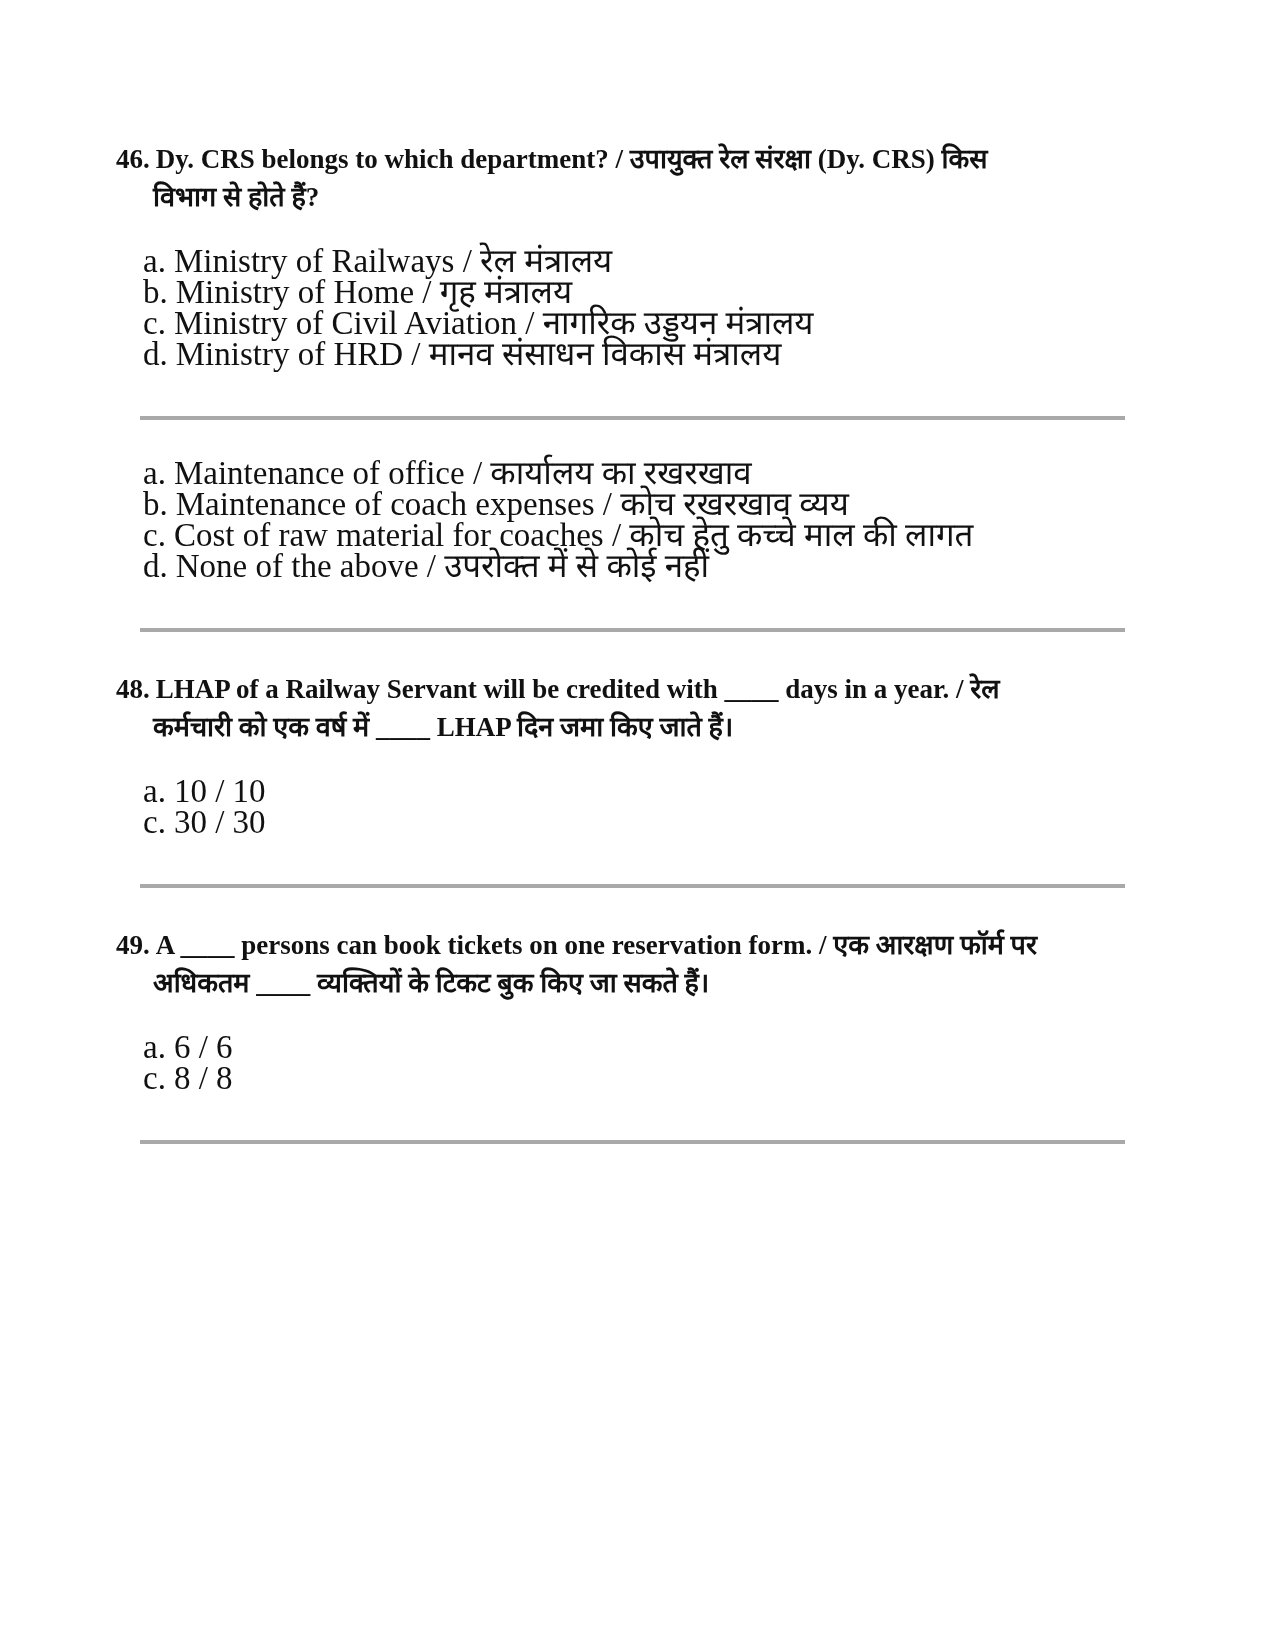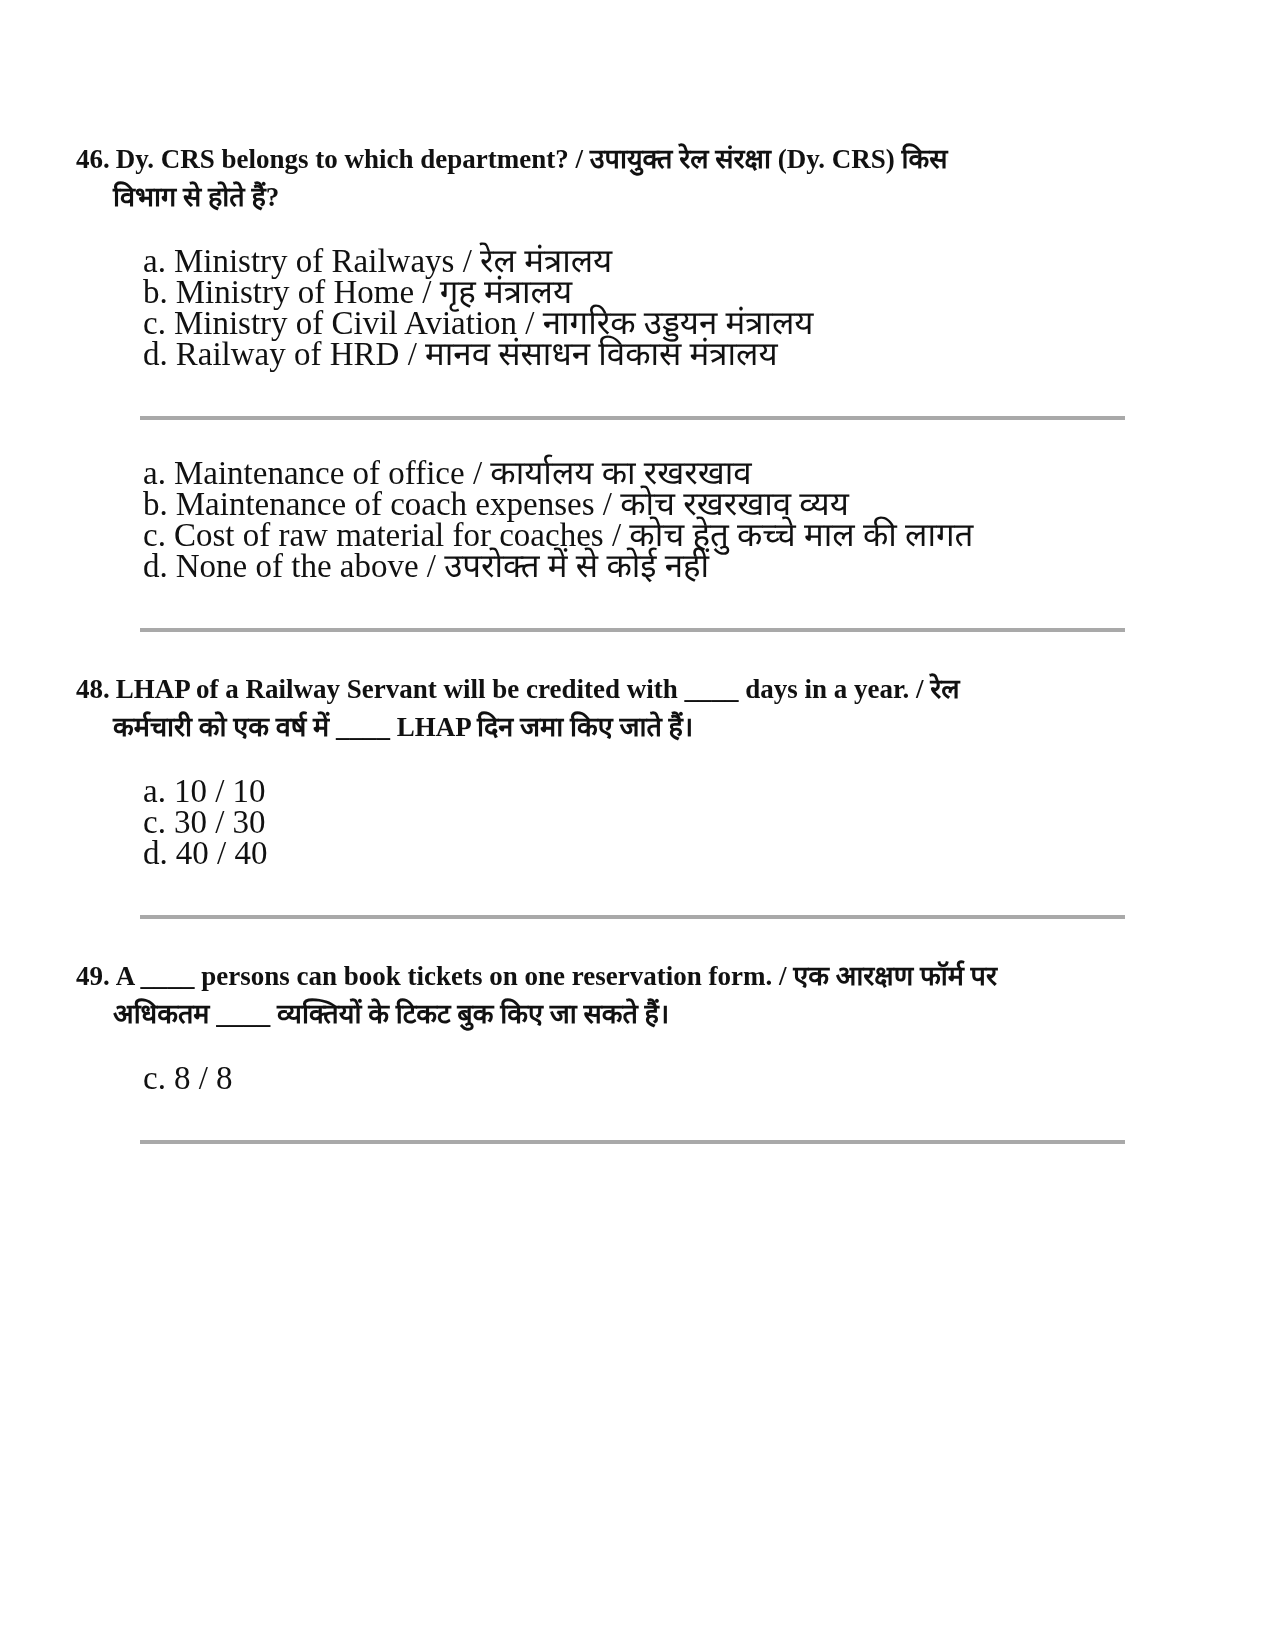--- a/index.html
+++ b/index.html
@@ -16,21 +16,21 @@
     color: var(--text-color, #111111);
     font-family: "Liberation Serif", "DejaVu Serif", serif;
     box-sizing: border-box;
     padding-top: 140px;
     overflow: hidden;
   }
   .question-block {
     margin: 0;
   }
   .question-heading {
-    margin-left: 76px;
+    margin-left: 116px;
     width: 892px;
     font-weight: bold;
     font-size: 27px;
     line-height: 38px;
     padding-left: 37px;
     text-indent: -37px;
   }
   .qnum {
     padding-right: 6px;
   }
@@ -71,21 +71,21 @@
 
   <li class="option">
     <span class="opt-label">b.</span><span class="opt-text">Ministry of Home / गृह मंत्रालय</span>
   </li>
 
   <li class="option">
     <span class="opt-label">c.</span><span class="opt-text">Ministry of Civil Aviation / नागरिक उड्डयन मंत्रालय</span>
   </li>
 
   <li class="option">
-    <span class="opt-label">d.</span><span class="opt-text">Railway of HRD / मानव संसाधन विकास मंत्रालय</span>
+    <span class="opt-label">d.</span><span class="opt-text">Ministry of HRD / मानव संसाधन विकास मंत्रालय</span>
   </li>
 </ul>
     <hr class="divider">
   </section>
 
   <section class="question-block">
     <ul class="options">
   <li class="option">
     <span class="opt-label">a.</span><span class="opt-text">Maintenance of office / कार्यालय का रखरखाव</span>
   </li>
@@ -112,32 +112,32 @@
     <ul class="options">
   <li class="option">
     <span class="opt-label">a.</span><span class="opt-text">10 / 10</span>
   </li>
 
 
   <li class="option">
     <span class="opt-label">c.</span><span class="opt-text">30 / 30</span>
   </li>
 
-  <li class="option">
-    <span class="opt-label">d.</span><span class="opt-text">40 / 40</span>
-  </li>
 </ul>
     <hr class="divider">
   </section>
 
   <section class="question-block">
     <div class="question-heading">
       <span class="qnum">49.</span><span class="qtext">A ____ persons can book tickets on one reservation form. / एक आरक्षण फॉर्म पर अधिकतम ____ व्यक्तियों के टिकट बुक किए जा सकते हैं।</span>
     </div>
     <ul class="options">
+  <li class="option">
+    <span class="opt-label">a.</span><span class="opt-text">6 / 6</span>
+  </li>
 
 
   <li class="option">
     <span class="opt-label">c.</span><span class="opt-text">8 / 8</span>
   </li>
 
 </ul>
     <hr class="divider">
   </section>
 </div>

